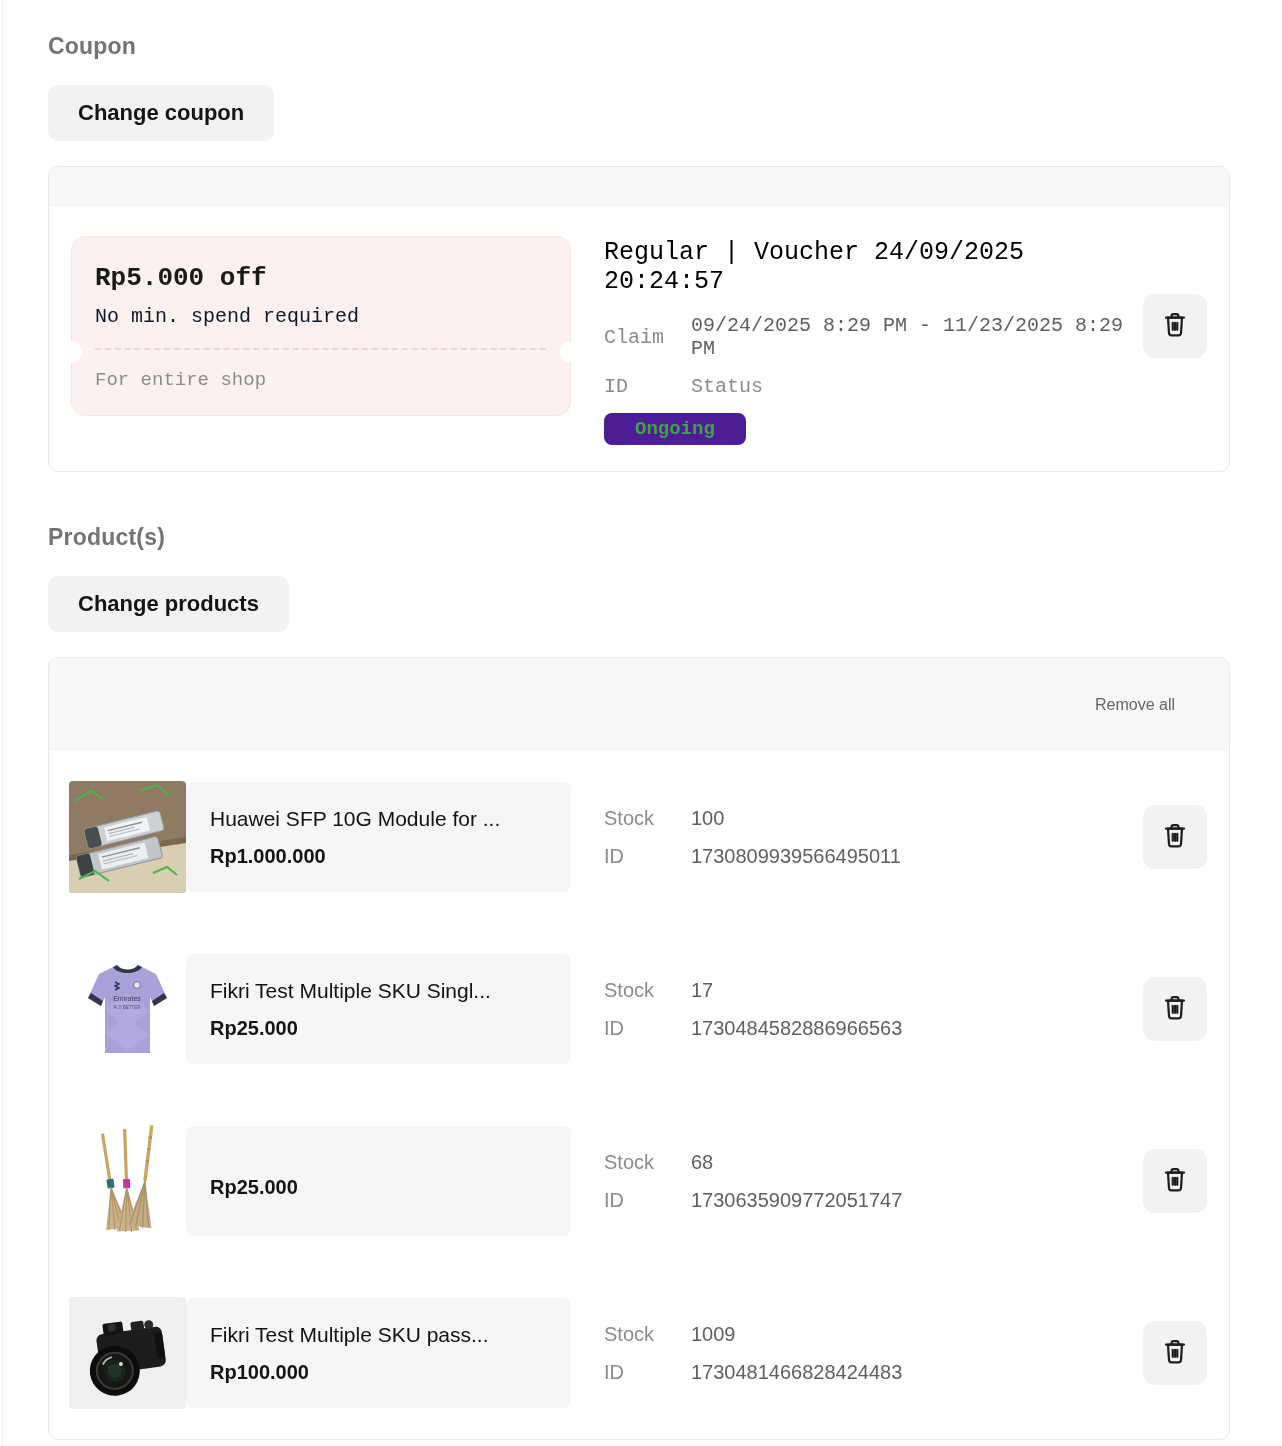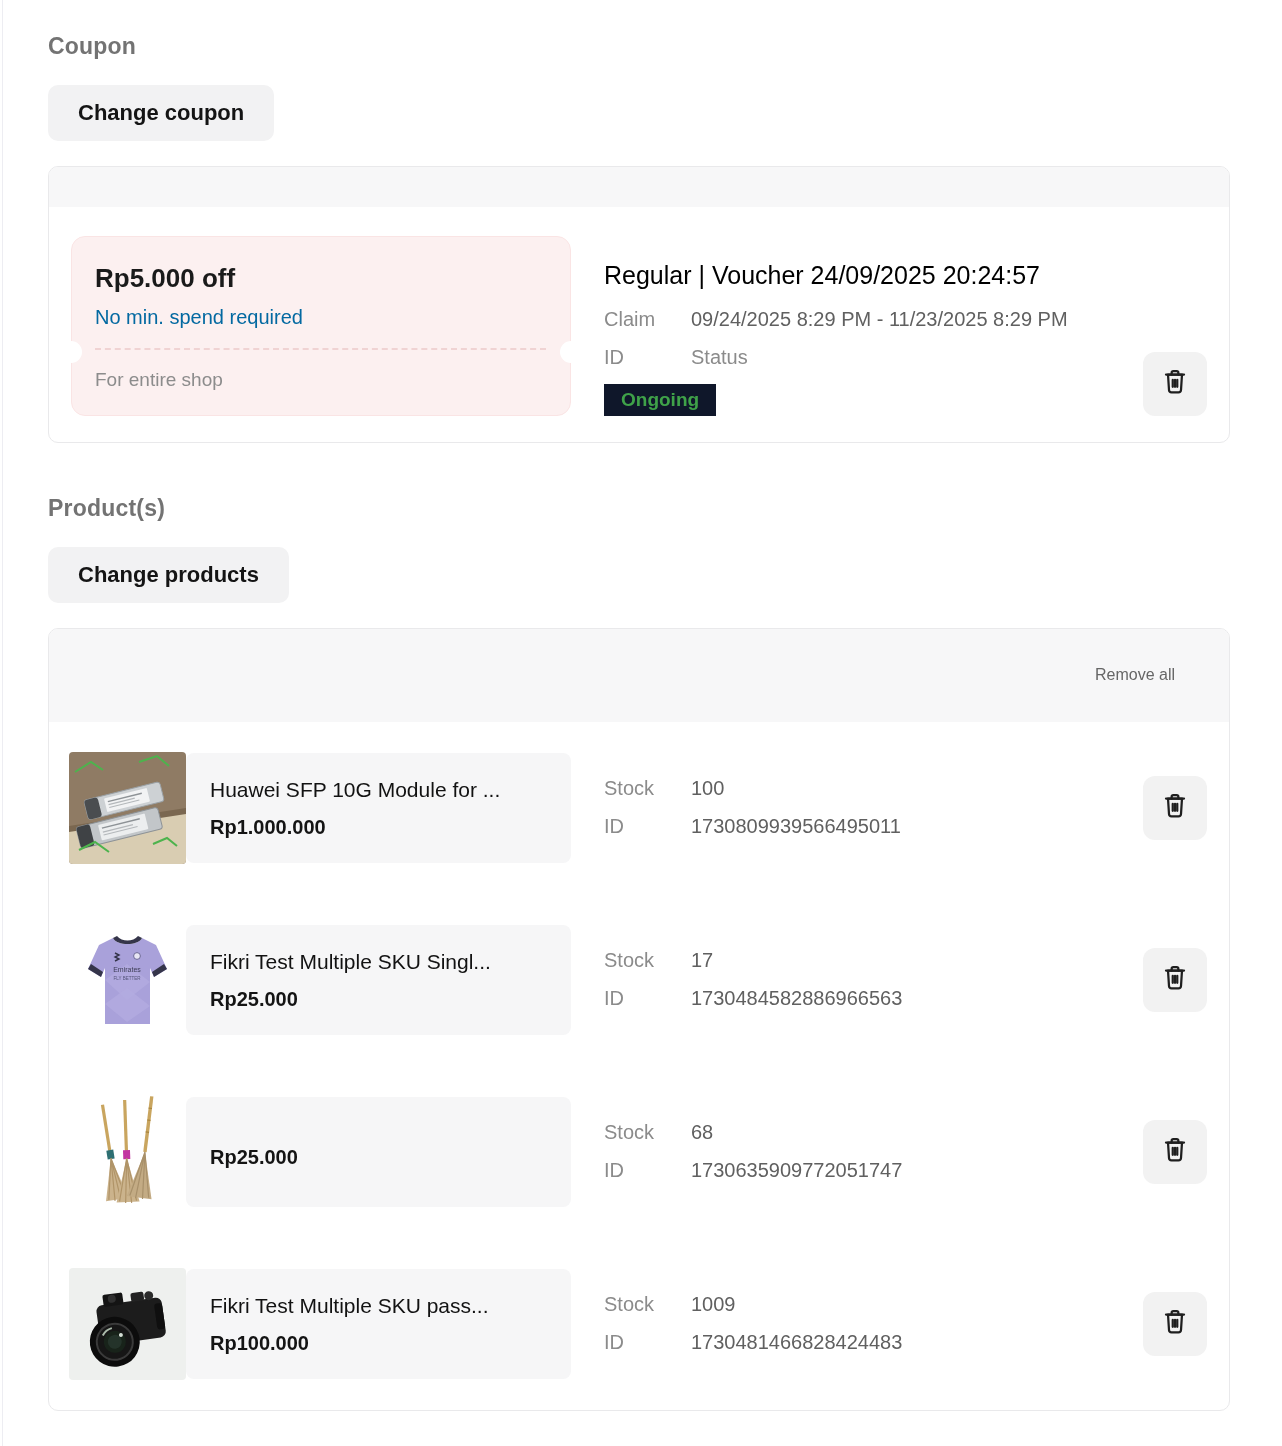--- a/index.html
+++ b/index.html
@@ -24,43 +24,43 @@
     margin-top:25px; border:1px solid #e9e9eb; border-radius:10px;
     background:#ffffff; overflow:hidden;
   }
   .card-header { background:#f7f7f8; }
   .coupon-card .card-header { height:40px; }
   .products-card .card-header {
     height:93px; display:flex; align-items:center; justify-content:flex-end; padding-right:54px;
   }
 
   
-  .coupon-body { display:flex; align-items:flex-end; padding:29px 22px 26px 22px; }
+  .coupon-body { display:flex; align-items:flex-start; padding:29px 22px 26px 22px;font-family:Liberation Mono, monospace; }
 
   .ticket {
     position:relative; width:500px; flex-shrink:0;
     background:#fcf0f0; border:1px solid #fae4e4; border-radius:14px;
     padding:26px 24px 22px 23px;
   }
   .ticket-discount { font-size:26px; font-weight:700; color:#1a1a1a; line-height:1.2; }
-  .ticket-condition { margin-top:10px; font-size:20px; color:#0369a1; line-height:1.3; }
+  .ticket-condition { margin-top:10px; font-size:20px; color:#0f172a; line-height:1.3; }
   .ticket-divider { margin:18px 0; border:none; border-top:2px dashed #f0d3d3; height:0; }
   .ticket-scope { margin-top:14px; font-size:19px; color:#8c8c8c; line-height:1.3; }
   .notch { position:absolute; width:22px; height:22px; border-radius:50%; background:#ffffff; top:104px; }
   .notch.left { left:-12px; } .notch.right { right:-12px; }
 
   .voucher-details { flex:1; margin-left:33px; padding-top:2px; }
   .voucher-title { font-size:25px; font-weight:500; color:#000000; margin-bottom:18px; }
   .kv-grid { display:grid; grid-template-columns:87px 1fr; row-gap:15px; align-items:center; font-size:20px; }
   .kv-label { color:#8b8b8b; }
   .kv-value { color:#606060; }
   .status-badge {
     display:inline-block; justify-self:start;
-    background:#0f172a; color:#3fa249; font-weight:700; font-size:19px;
-    padding:5px 17px; border-radius:0;
+    background:#4c1d95; color:#3fa249; font-weight:700; font-size:19px;
+    padding:5px 31px; border-radius:8px;
   }
 
   .trash-btn {
     flex-shrink:0; width:64px; height:64px; border:none; border-radius:12px;
     background:#f2f2f2; display:flex; align-items:center; justify-content:center; cursor:pointer;
   }
   .coupon-body .trash-btn { margin-left:12px; margin-top:58px; }
 
   
   .products-section { margin-top:52px; }

